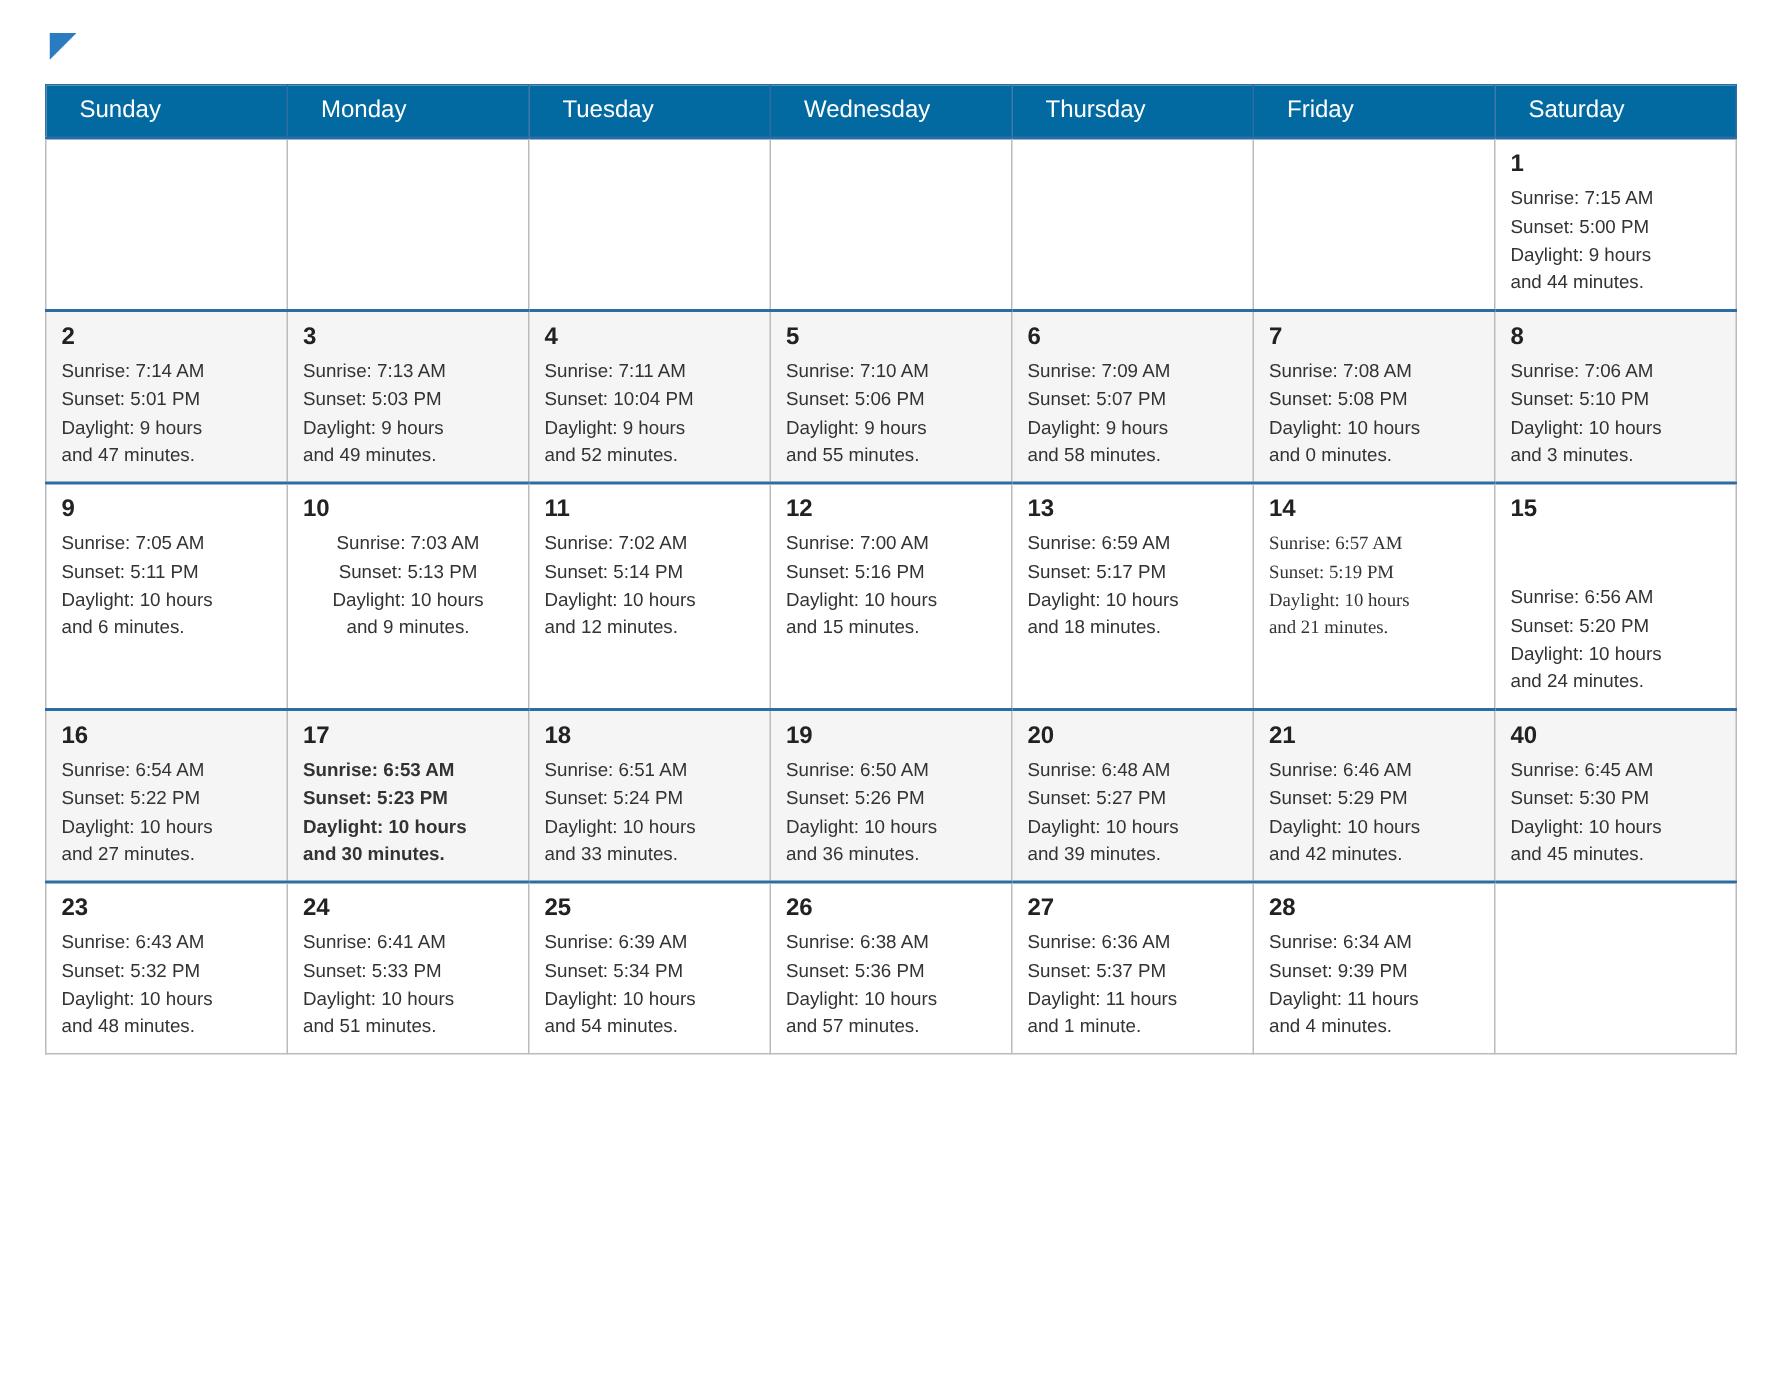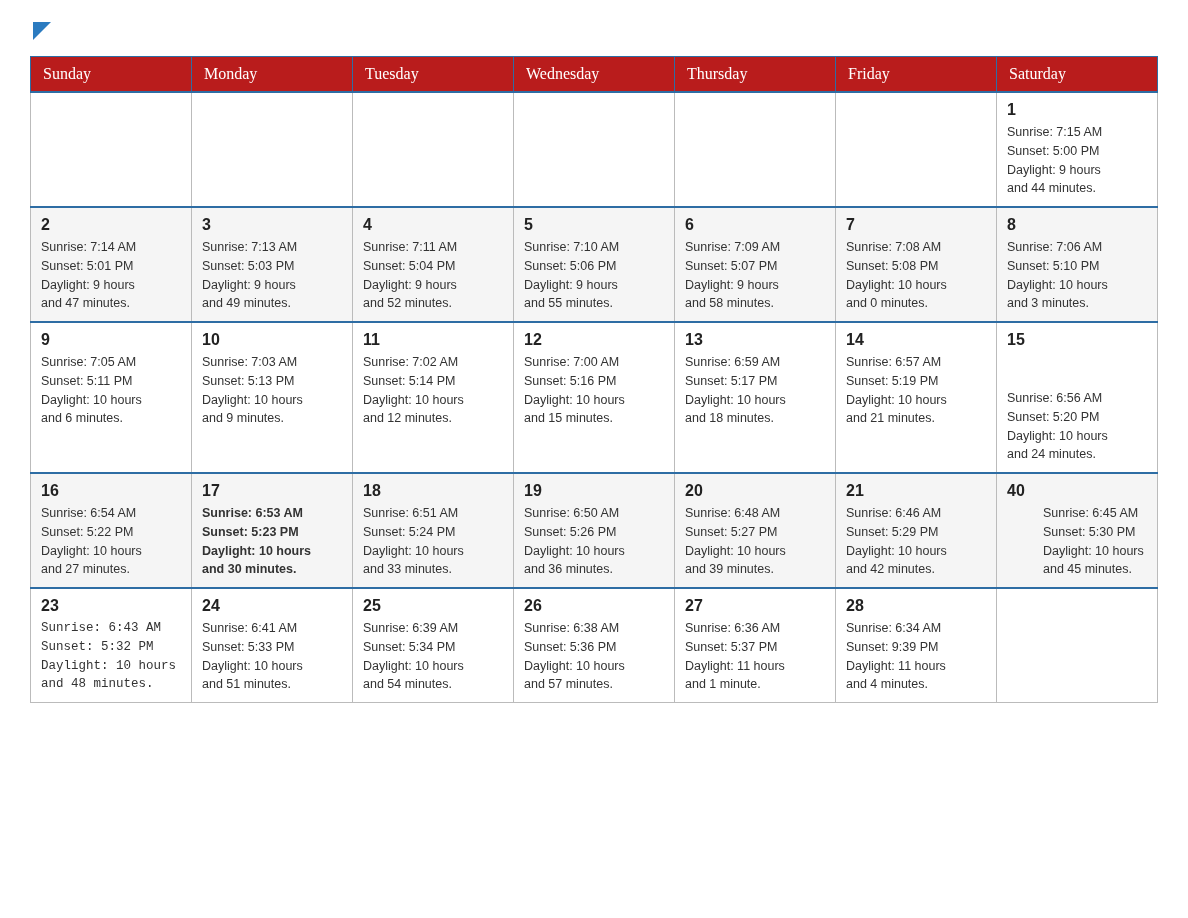--- a/index.html
+++ b/index.html
@@ -52,28 +52,27 @@
       font-size: 20px;
       color: #444;
       margin-top: 4px;
     }
     .calendar {
       width: 100%;
       border-collapse: collapse;
       border: 1px solid #999;
     }
     .calendar th {
-      background: #b91c1c;
+      background: #0369a1;
       color: #fff;
       font-size: 16px;
       font-weight: normal;
-      padding: 8px 12px;
+      padding: 8px 22px;
       text-align: left;
       border: 1px solid #2e6da4;
-      font-family: Liberation Serif, serif;
     }
     .calendar td {
       vertical-align: top;
       padding: 8px 10px;
       border: 1px solid #bbb;
       width: calc(100% / 7);
       min-height: 100px;
       font-size: 13px;
       color: #333;
       background: #fff;
@@ -161,21 +160,21 @@
         <td class="row-border-top">
           <span class="day-number">3</span>
           <div class="day-info" style="white-space: pre-line;">Sunrise: 7:13 AM
 Sunset: 5:03 PM
 Daylight: 9 hours
 and 49 minutes.</div>
         </td>
         <td class="row-border-top">
           <span class="day-number">4</span>
           <div class="day-info" style="white-space: pre-line;">Sunrise: 7:11 AM
-Sunset: 5:04 PM
+Sunset: 10:04 PM
 Daylight: 9 hours
 and 52 minutes.</div>
         </td>
         <td class="row-border-top">
           <span class="day-number">5</span>
           <div class="day-info" style="white-space: pre-line;">Sunrise: 7:10 AM
 Sunset: 5:06 PM
 Daylight: 9 hours
 and 55 minutes.</div>
         </td>
@@ -204,21 +203,21 @@
       <tr>
         <td class="row-border-top">
           <span class="day-number">9</span>
           <div class="day-info" style="white-space: pre-line;">Sunrise: 7:05 AM
 Sunset: 5:11 PM
 Daylight: 10 hours
 and 6 minutes.</div>
         </td>
         <td class="row-border-top">
           <span class="day-number">10</span>
-          <div class="day-info" style="white-space: pre-line;">Sunrise: 7:03 AM
+          <div class="day-info" style="white-space: pre-line; text-align: center;">Sunrise: 7:03 AM
 Sunset: 5:13 PM
 Daylight: 10 hours
 and 9 minutes.</div>
         </td>
         <td class="row-border-top">
           <span class="day-number">11</span>
           <div class="day-info" style="white-space: pre-line;">Sunrise: 7:02 AM
 Sunset: 5:14 PM
 Daylight: 10 hours
 and 12 minutes.</div>
@@ -232,21 +231,21 @@
         </td>
         <td class="row-border-top">
           <span class="day-number">13</span>
           <div class="day-info" style="white-space: pre-line;">Sunrise: 6:59 AM
 Sunset: 5:17 PM
 Daylight: 10 hours
 and 18 minutes.</div>
         </td>
         <td class="row-border-top">
           <span class="day-number">14</span>
-          <div class="day-info" style="white-space: pre-line;">Sunrise: 6:57 AM
+          <div class="day-info" style="white-space: pre-line; font-family: Liberation Serif, serif;">Sunrise: 6:57 AM
 Sunset: 5:19 PM
 Daylight: 10 hours
 and 21 minutes.</div>
         </td>
         <td class="row-border-top">
           <span class="day-number">15</span>
           <div class="day-info" style="white-space: pre-line; margin-top: 40px;">Sunrise: 6:56 AM
 Sunset: 5:20 PM
 Daylight: 10 hours
 and 24 minutes.</div>
@@ -290,30 +289,30 @@
         </td>
         <td class="row-border-top">
           <span class="day-number">21</span>
           <div class="day-info" style="white-space: pre-line;">Sunrise: 6:46 AM
 Sunset: 5:29 PM
 Daylight: 10 hours
 and 42 minutes.</div>
         </td>
         <td class="row-border-top">
           <span class="day-number">40</span>
-          <div class="day-info" style="white-space: pre-line; margin-left: 36px;">Sunrise: 6:45 AM
+          <div class="day-info" style="white-space: pre-line;">Sunrise: 6:45 AM
 Sunset: 5:30 PM
 Daylight: 10 hours
 and 45 minutes.</div>
         </td>
       </tr>
       <tr>
         <td class="row-border-top">
           <span class="day-number">23</span>
-          <div class="day-info" style="white-space: pre-line; font-family: Liberation Mono, monospace;">Sunrise: 6:43 AM
+          <div class="day-info" style="white-space: pre-line;">Sunrise: 6:43 AM
 Sunset: 5:32 PM
 Daylight: 10 hours
 and 48 minutes.</div>
         </td>
         <td class="row-border-top">
           <span class="day-number">24</span>
           <div class="day-info" style="white-space: pre-line;">Sunrise: 6:41 AM
 Sunset: 5:33 PM
 Daylight: 10 hours
 and 51 minutes.</div>

